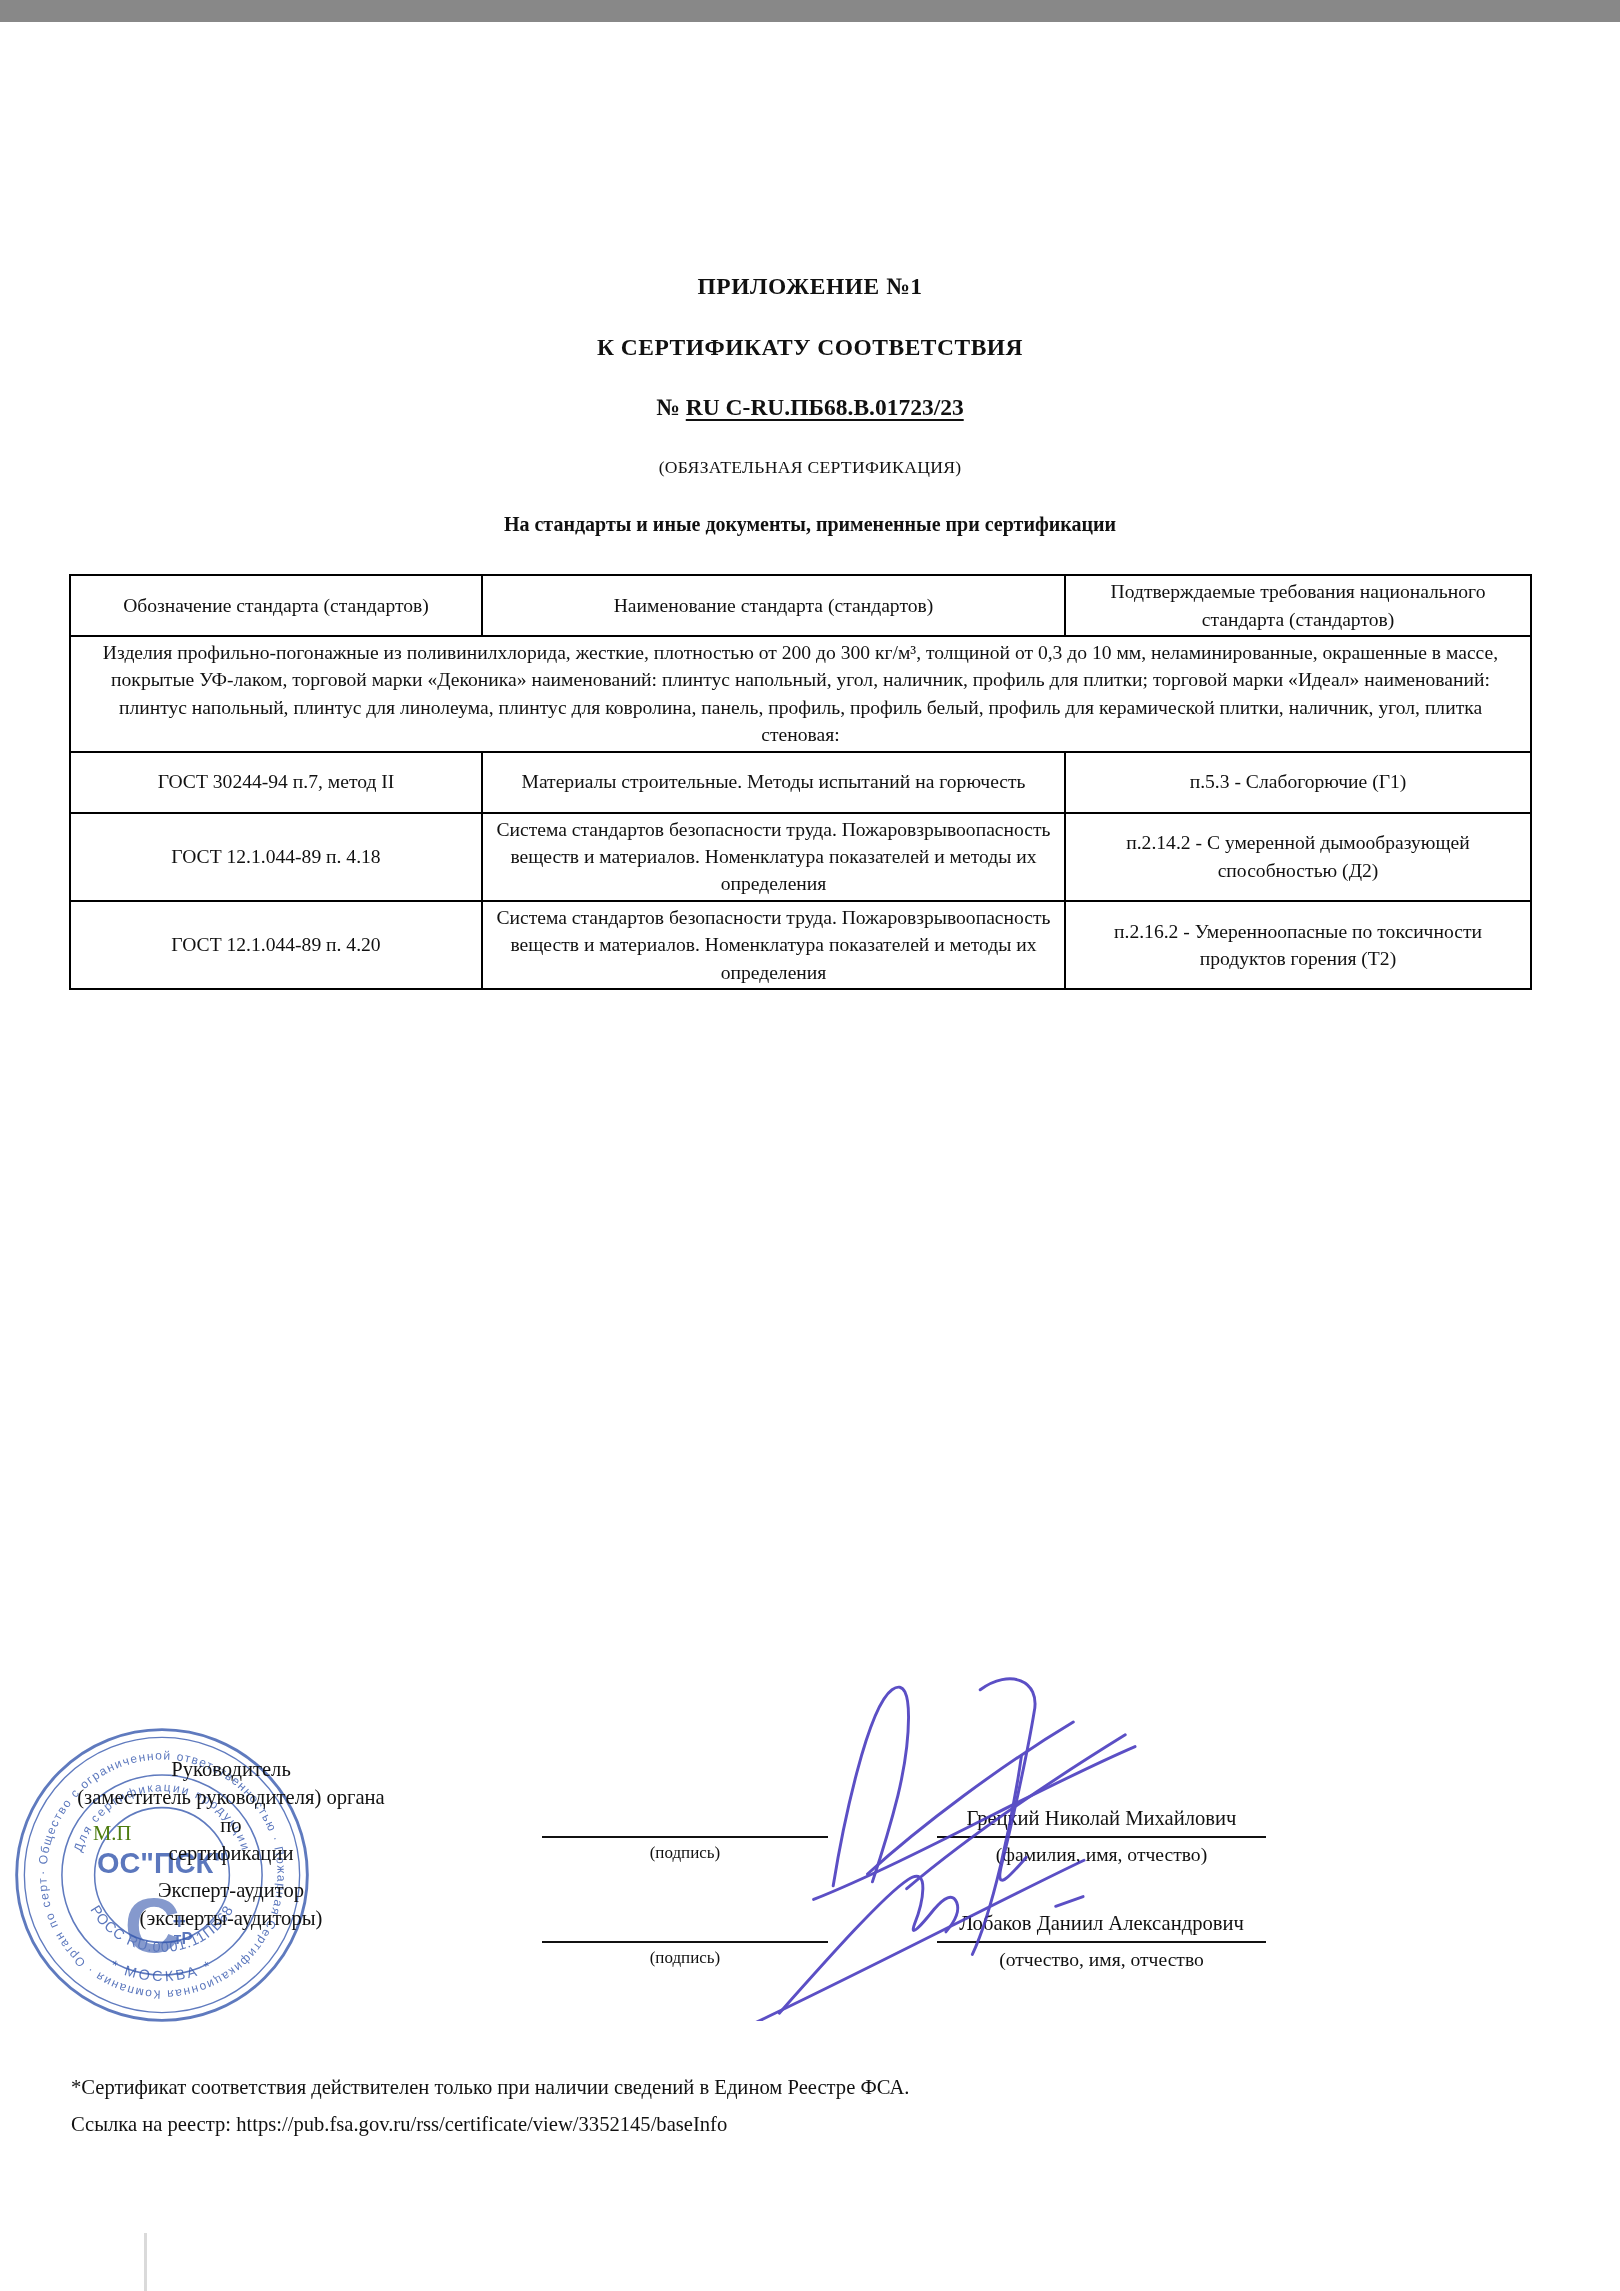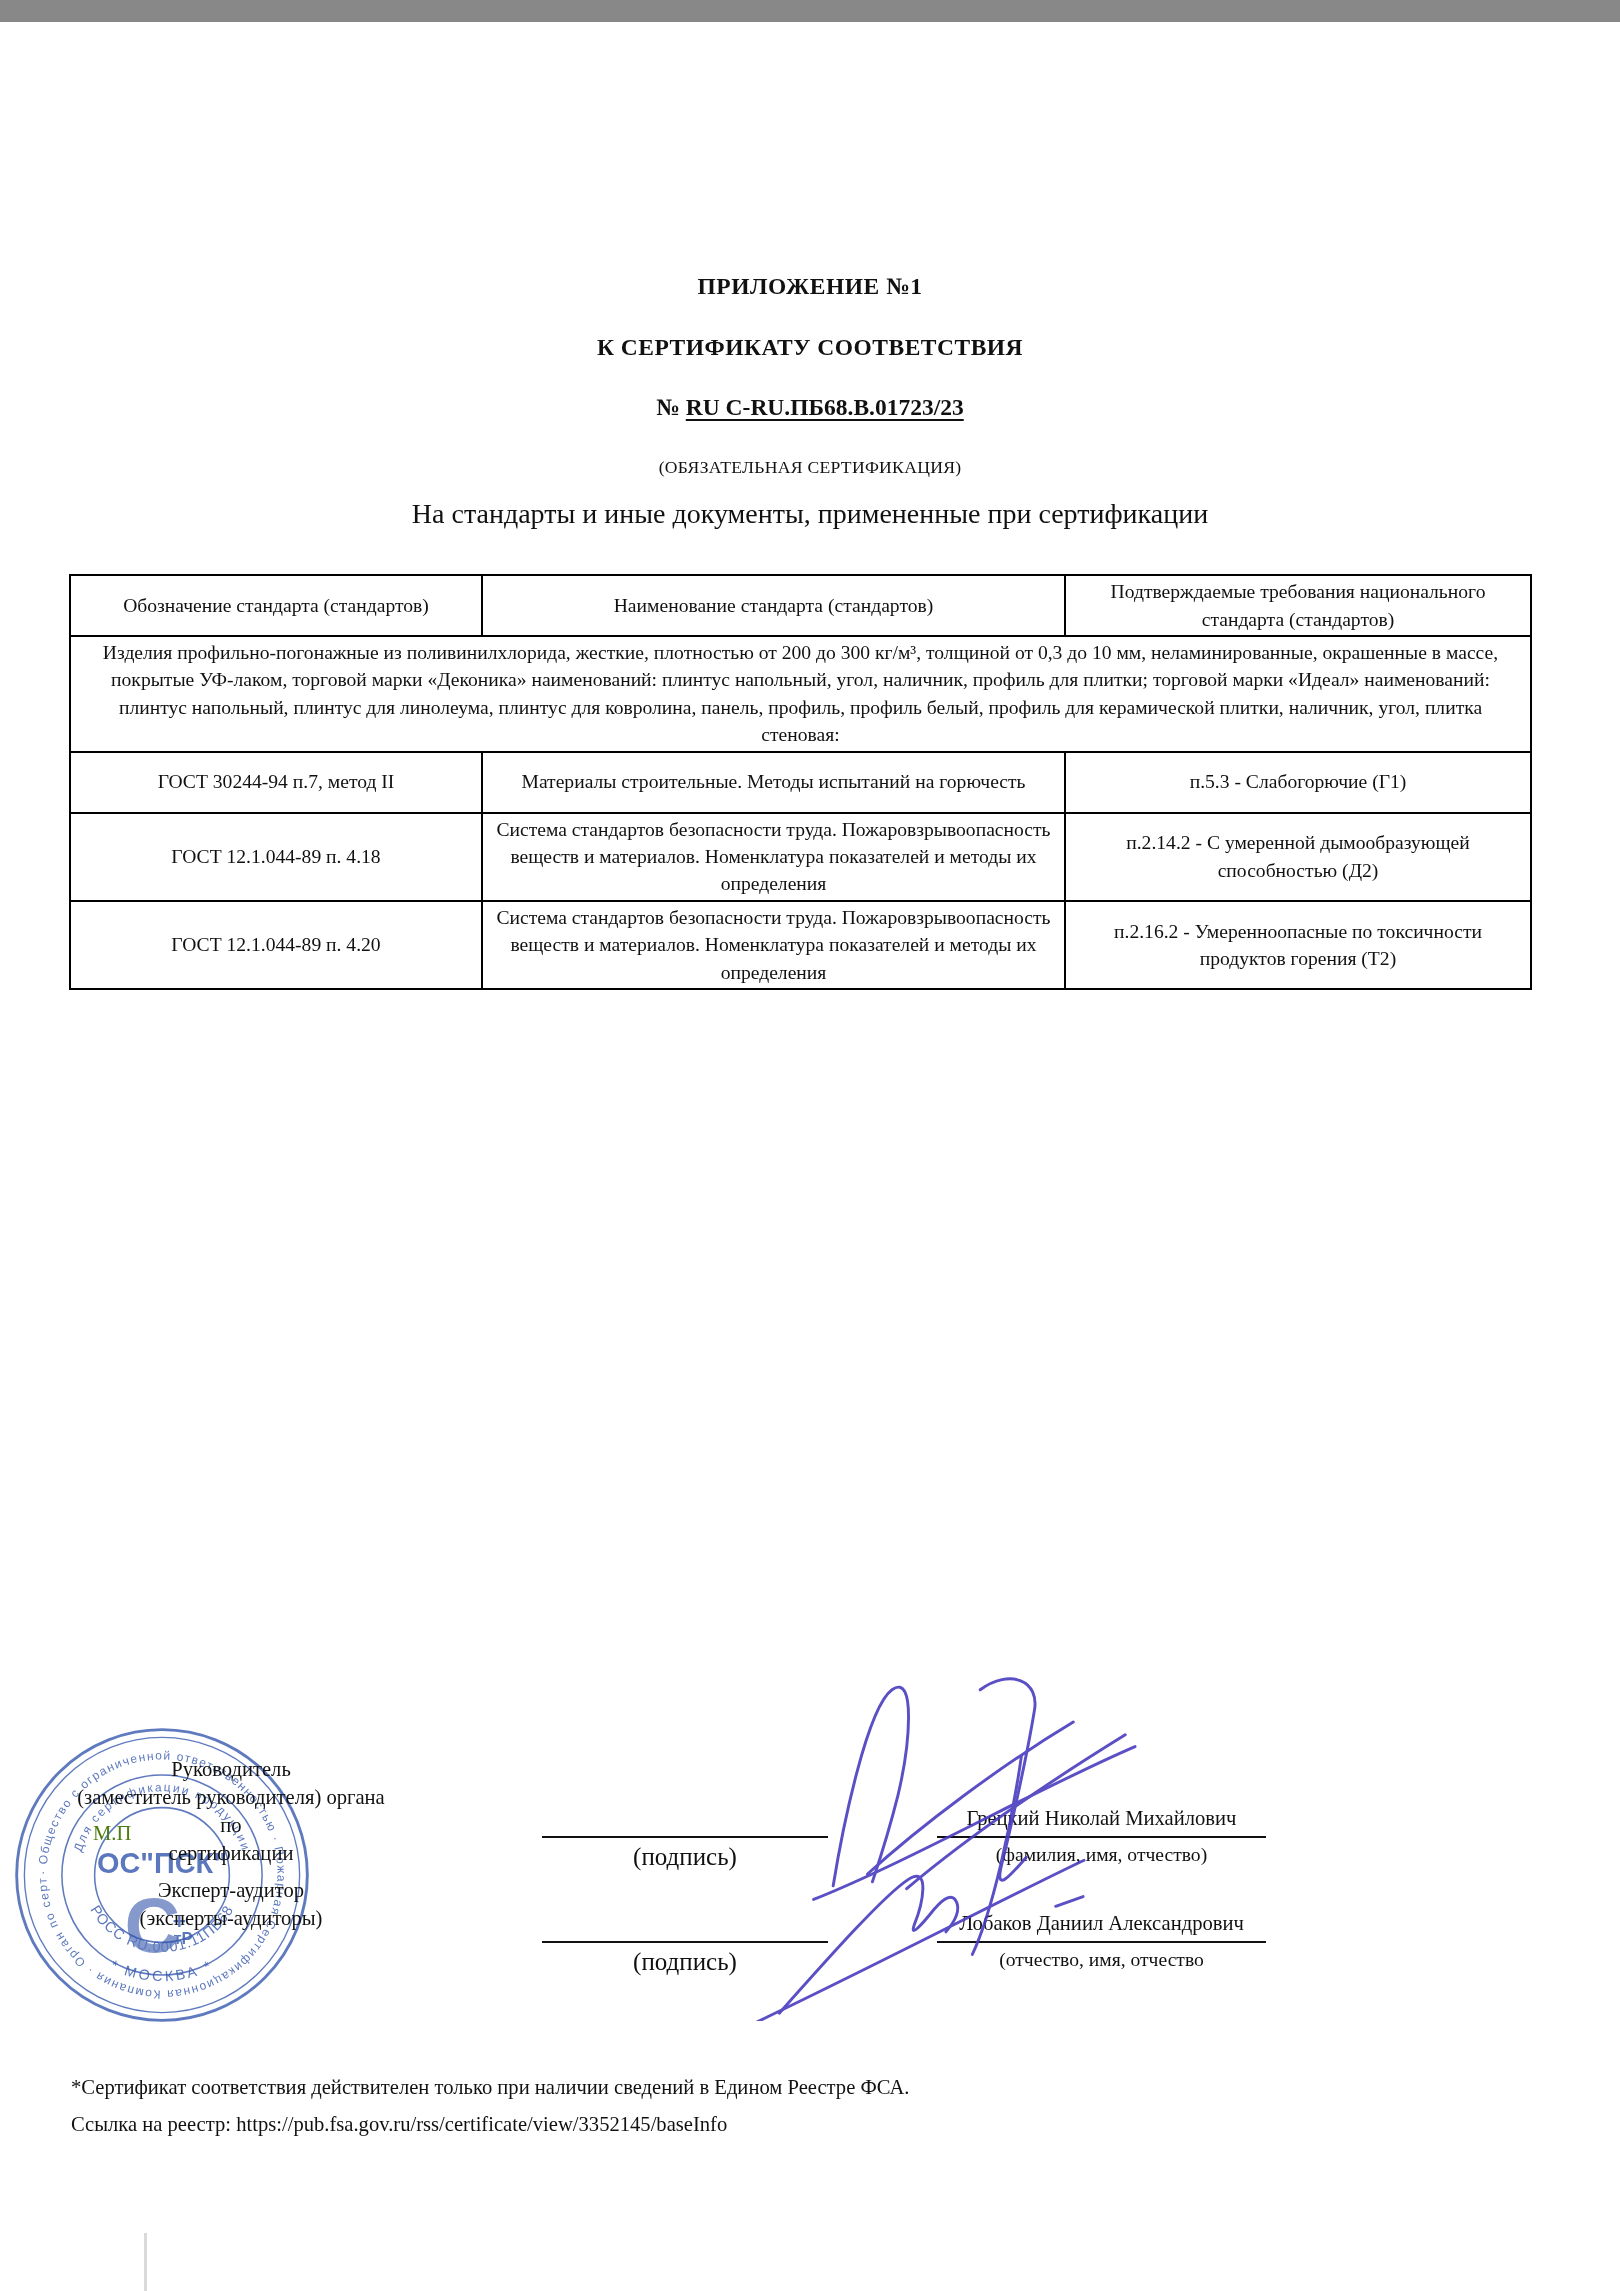--- a/index.html
+++ b/index.html
@@ -11,21 +11,21 @@
     color:#111;
     overflow:hidden;
     margin-top:22px;
   }
   .ctr{position:absolute;left:0;width:100%;text-align:center;}
   .t1{top:251px;font-size:23.5px;font-weight:bold;letter-spacing:0.5px;}
   .t2{top:312px;font-size:23.5px;font-weight:bold;letter-spacing:0.5px;}
   .t3{top:372px;font-size:23.5px;font-weight:bold;}
   .t3 .u{text-decoration:underline;text-underline-offset:3.9px;}
   .t4{top:435px;font-size:17.6px;font-weight:normal;letter-spacing:0.3px;}
-  .t5{top:476px;font-size:28px;font-weight:normal;}
+  .t5{top:491px;font-size:20px;font-weight:bold;}
 
   table.stds{
     position:absolute;top:552px;left:69px;width:1460px;
     border-collapse:collapse;table-layout:fixed;
   }
   table.stds th, table.stds td{
     border:2px solid #000;
     text-align:center;vertical-align:middle;
     font-size:19.6px;line-height:27.4px;
     font-weight:normal;
@@ -43,21 +43,21 @@
   .role{position:absolute;left:74px;width:314px;text-align:center;font-size:20.6px;line-height:28px;}
   .role1{top:1733px;}
   .role2{top:1854px;}
 
   .hline{position:absolute;height:2px;background:#111;}
   .slA{left:542px;top:1814px;width:286px;}
   .slB{left:542px;top:1919px;width:286px;}
   .nlA{left:937px;top:1814px;width:329px;}
   .nlB{left:937px;top:1919px;width:329px;}
 
-  .cap{position:absolute;text-align:center;font-size:25px;}
+  .cap{position:absolute;text-align:center;font-size:17px;}
   .capA{left:542px;top:1821px;width:286px;}
   .capB{left:542px;top:1926px;width:286px;}
   .name{position:absolute;text-align:center;font-size:20.6px;}
   .nmA{left:888px;top:1785px;width:427px;}
   .nmB{left:888px;top:1890px;width:427px;}
   .ncA{left:888px;top:1822px;width:427px;font-size:19.6px;}
   .ncB{left:888px;top:1927px;width:427px;font-size:19.6px;}
 
   svg.sigs{position:absolute;left:686px;top:1607px;pointer-events:none;}
 

